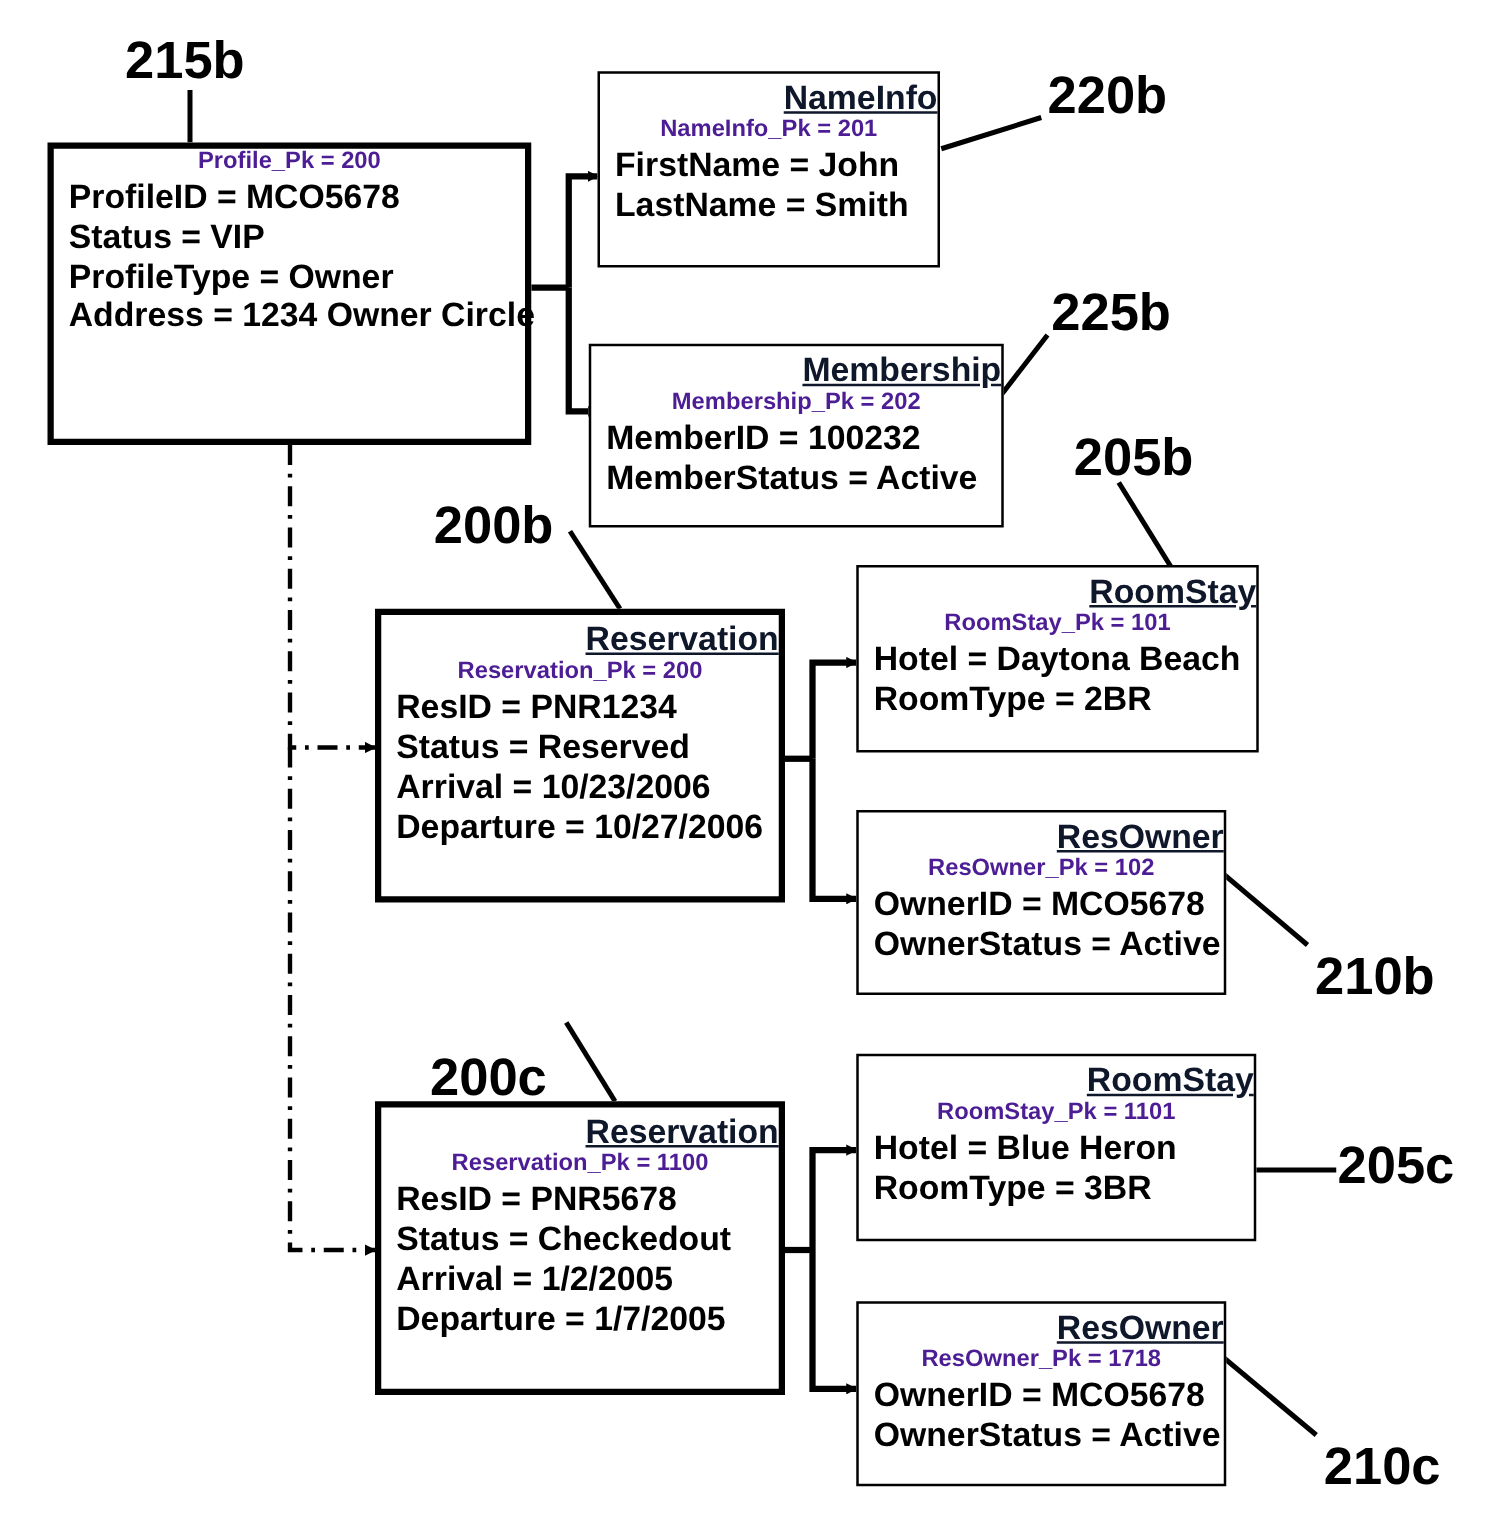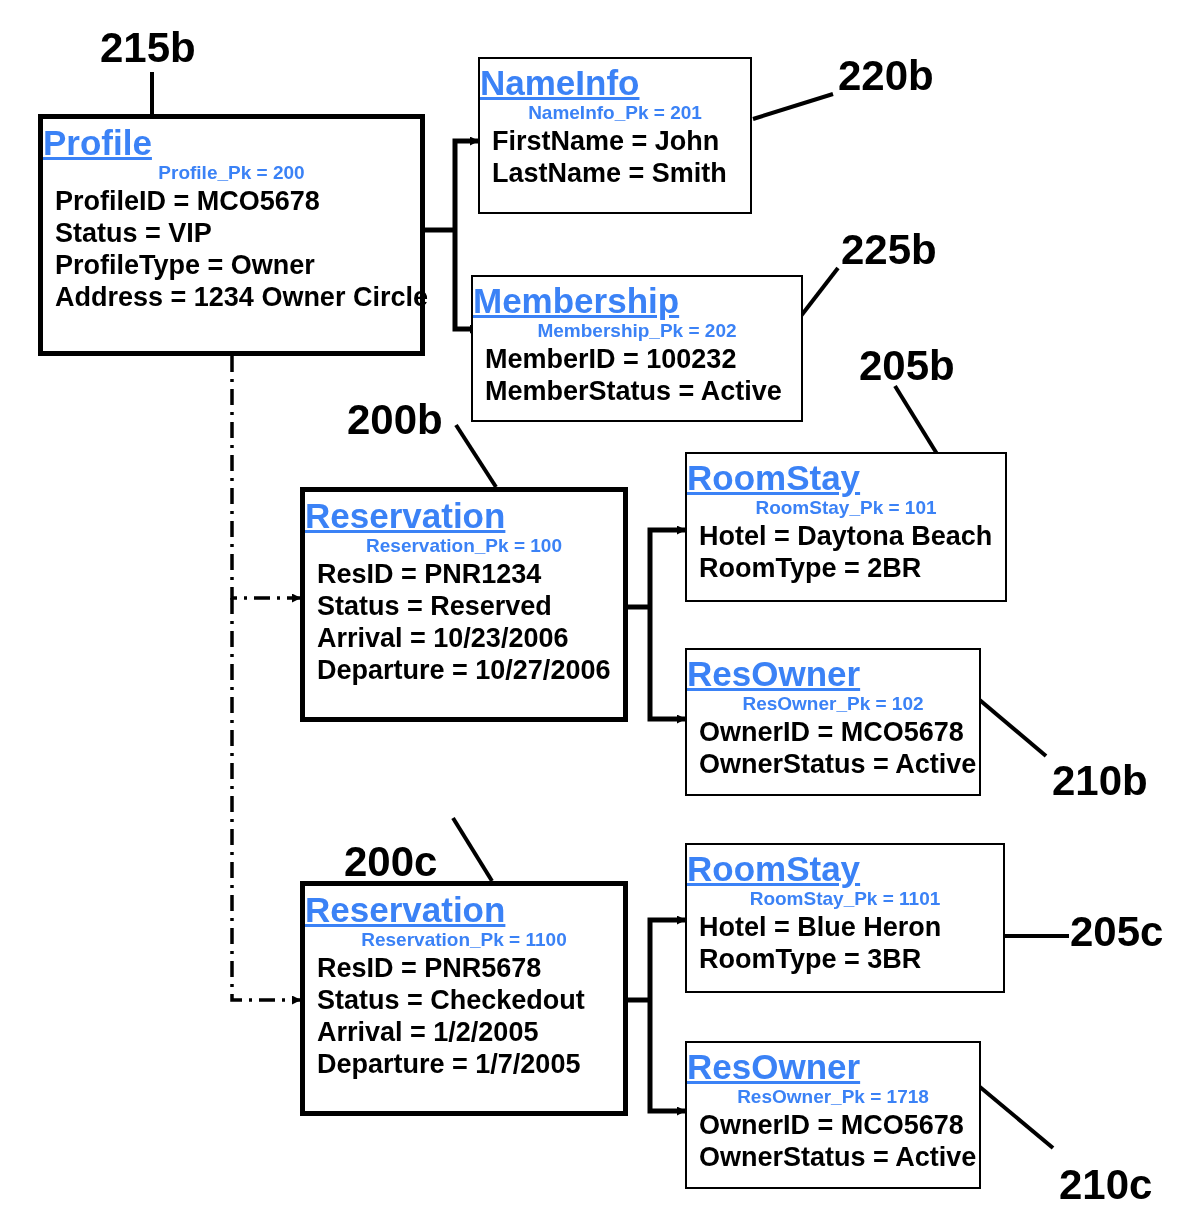--- a/index.html
+++ b/index.html
@@ -20,35 +20,35 @@
     position: absolute;
     box-sizing: border-box;
     background: #ffffff;
     border: 2px solid #000000;
     text-align: left;
   }
   .box.bold {
     border-width: 5px;
   }
   .box .title {
-    text-align: left;
-    font-size: 35px;
+    text-align: right;
+    font-size: 27px;
     font-weight: bold;
     text-decoration: underline;
     line-height: 1.12;
     margin: 4px 0 1px 0;
-    color: #3b82f6;
+    color: #0f172a;
   }
   .box .pk {
     text-align: center;
     font-size: 19px;
     font-weight: bold;
     line-height: 1.1;
     margin-bottom: 2px;
-    color: #3b82f6;
+    color: #4c1d95;
   }
   .box .attrs {
     padding-left: 12px;
   }
   .box .attr {
     font-size: 27px;
     font-weight: bold;
     line-height: 1.18;
     white-space: nowrap;
     color: #000;
@@ -117,21 +117,20 @@
       <line x1="895" y1="386" x2="947" y2="470" stroke="#000" stroke-width="4"></line>
       <line x1="456" y1="425" x2="496" y2="487" stroke="#000" stroke-width="4"></line>
       <line x1="1046" y1="756" x2="956" y2="680" stroke="#000" stroke-width="4"></line>
       <line x1="453" y1="818" x2="492" y2="881" stroke="#000" stroke-width="4"></line>
       <line x1="1069" y1="936" x2="1005" y2="936" stroke="#000" stroke-width="4"></line>
       <line x1="1053" y1="1148" x2="962" y2="1072" stroke="#000" stroke-width="4"></line>
     </g>
   </svg>
 
   <div class="box bold" style="left:38px; top:114px; width:387px; height:242px;">
-    <div class="title">Profile</div>
     <div class="pk">Profile_Pk = 200</div>
     <div class="attrs">
       <div class="attr">ProfileID = MCO5678</div>
       <div class="attr">Status = VIP</div>
       <div class="attr">ProfileType = Owner</div>
       <div class="attr">Address = 1234 Owner Circle</div>
     </div>
   </div>
 
   <div class="box" style="left:478px; top:57px; width:274px; height:157px;">
@@ -147,21 +146,21 @@
     <div class="title">Membership</div>
     <div class="pk">Membership_Pk = 202</div>
     <div class="attrs">
       <div class="attr">MemberID = 100232</div>
       <div class="attr">MemberStatus = Active</div>
     </div>
   </div>
 
   <div class="box bold" style="left:300px; top:487px; width:328px; height:235px;">
     <div class="title">Reservation</div>
-    <div class="pk">Reservation_Pk = 100</div>
+    <div class="pk">Reservation_Pk = 200</div>
     <div class="attrs">
       <div class="attr">ResID = PNR1234</div>
       <div class="attr">Status = Reserved</div>
       <div class="attr">Arrival = 10/23/2006</div>
       <div class="attr">Departure = 10/27/2006</div>
     </div>
   </div>
 
   <div class="box" style="left:685px; top:452px; width:322px; height:150px;">
     <div class="title">RoomStay</div>
@@ -211,15 +210,15 @@
   </div>
 
   <div class="ref" style="left:100px; top:24px;">215b</div>
   <div class="ref" style="left:838px; top:52px;">220b</div>
   <div class="ref" style="left:841px; top:226px;">225b</div>
   <div class="ref" style="left:859px; top:342px;">205b</div>
   <div class="ref" style="left:347px; top:396px;">200b</div>
   <div class="ref" style="left:1052px; top:757px;">210b</div>
   <div class="ref" style="left:344px; top:838px;">200c</div>
   <div class="ref" style="left:1070px; top:908px;text-align:right;">205c</div>
-  <div class="ref" style="left:1059px; top:1149px;margin-top:12px;">210c</div>
+  <div class="ref" style="left:1059px; top:1149px;">210c</div>
 
 </div>
 
 </body></html>

